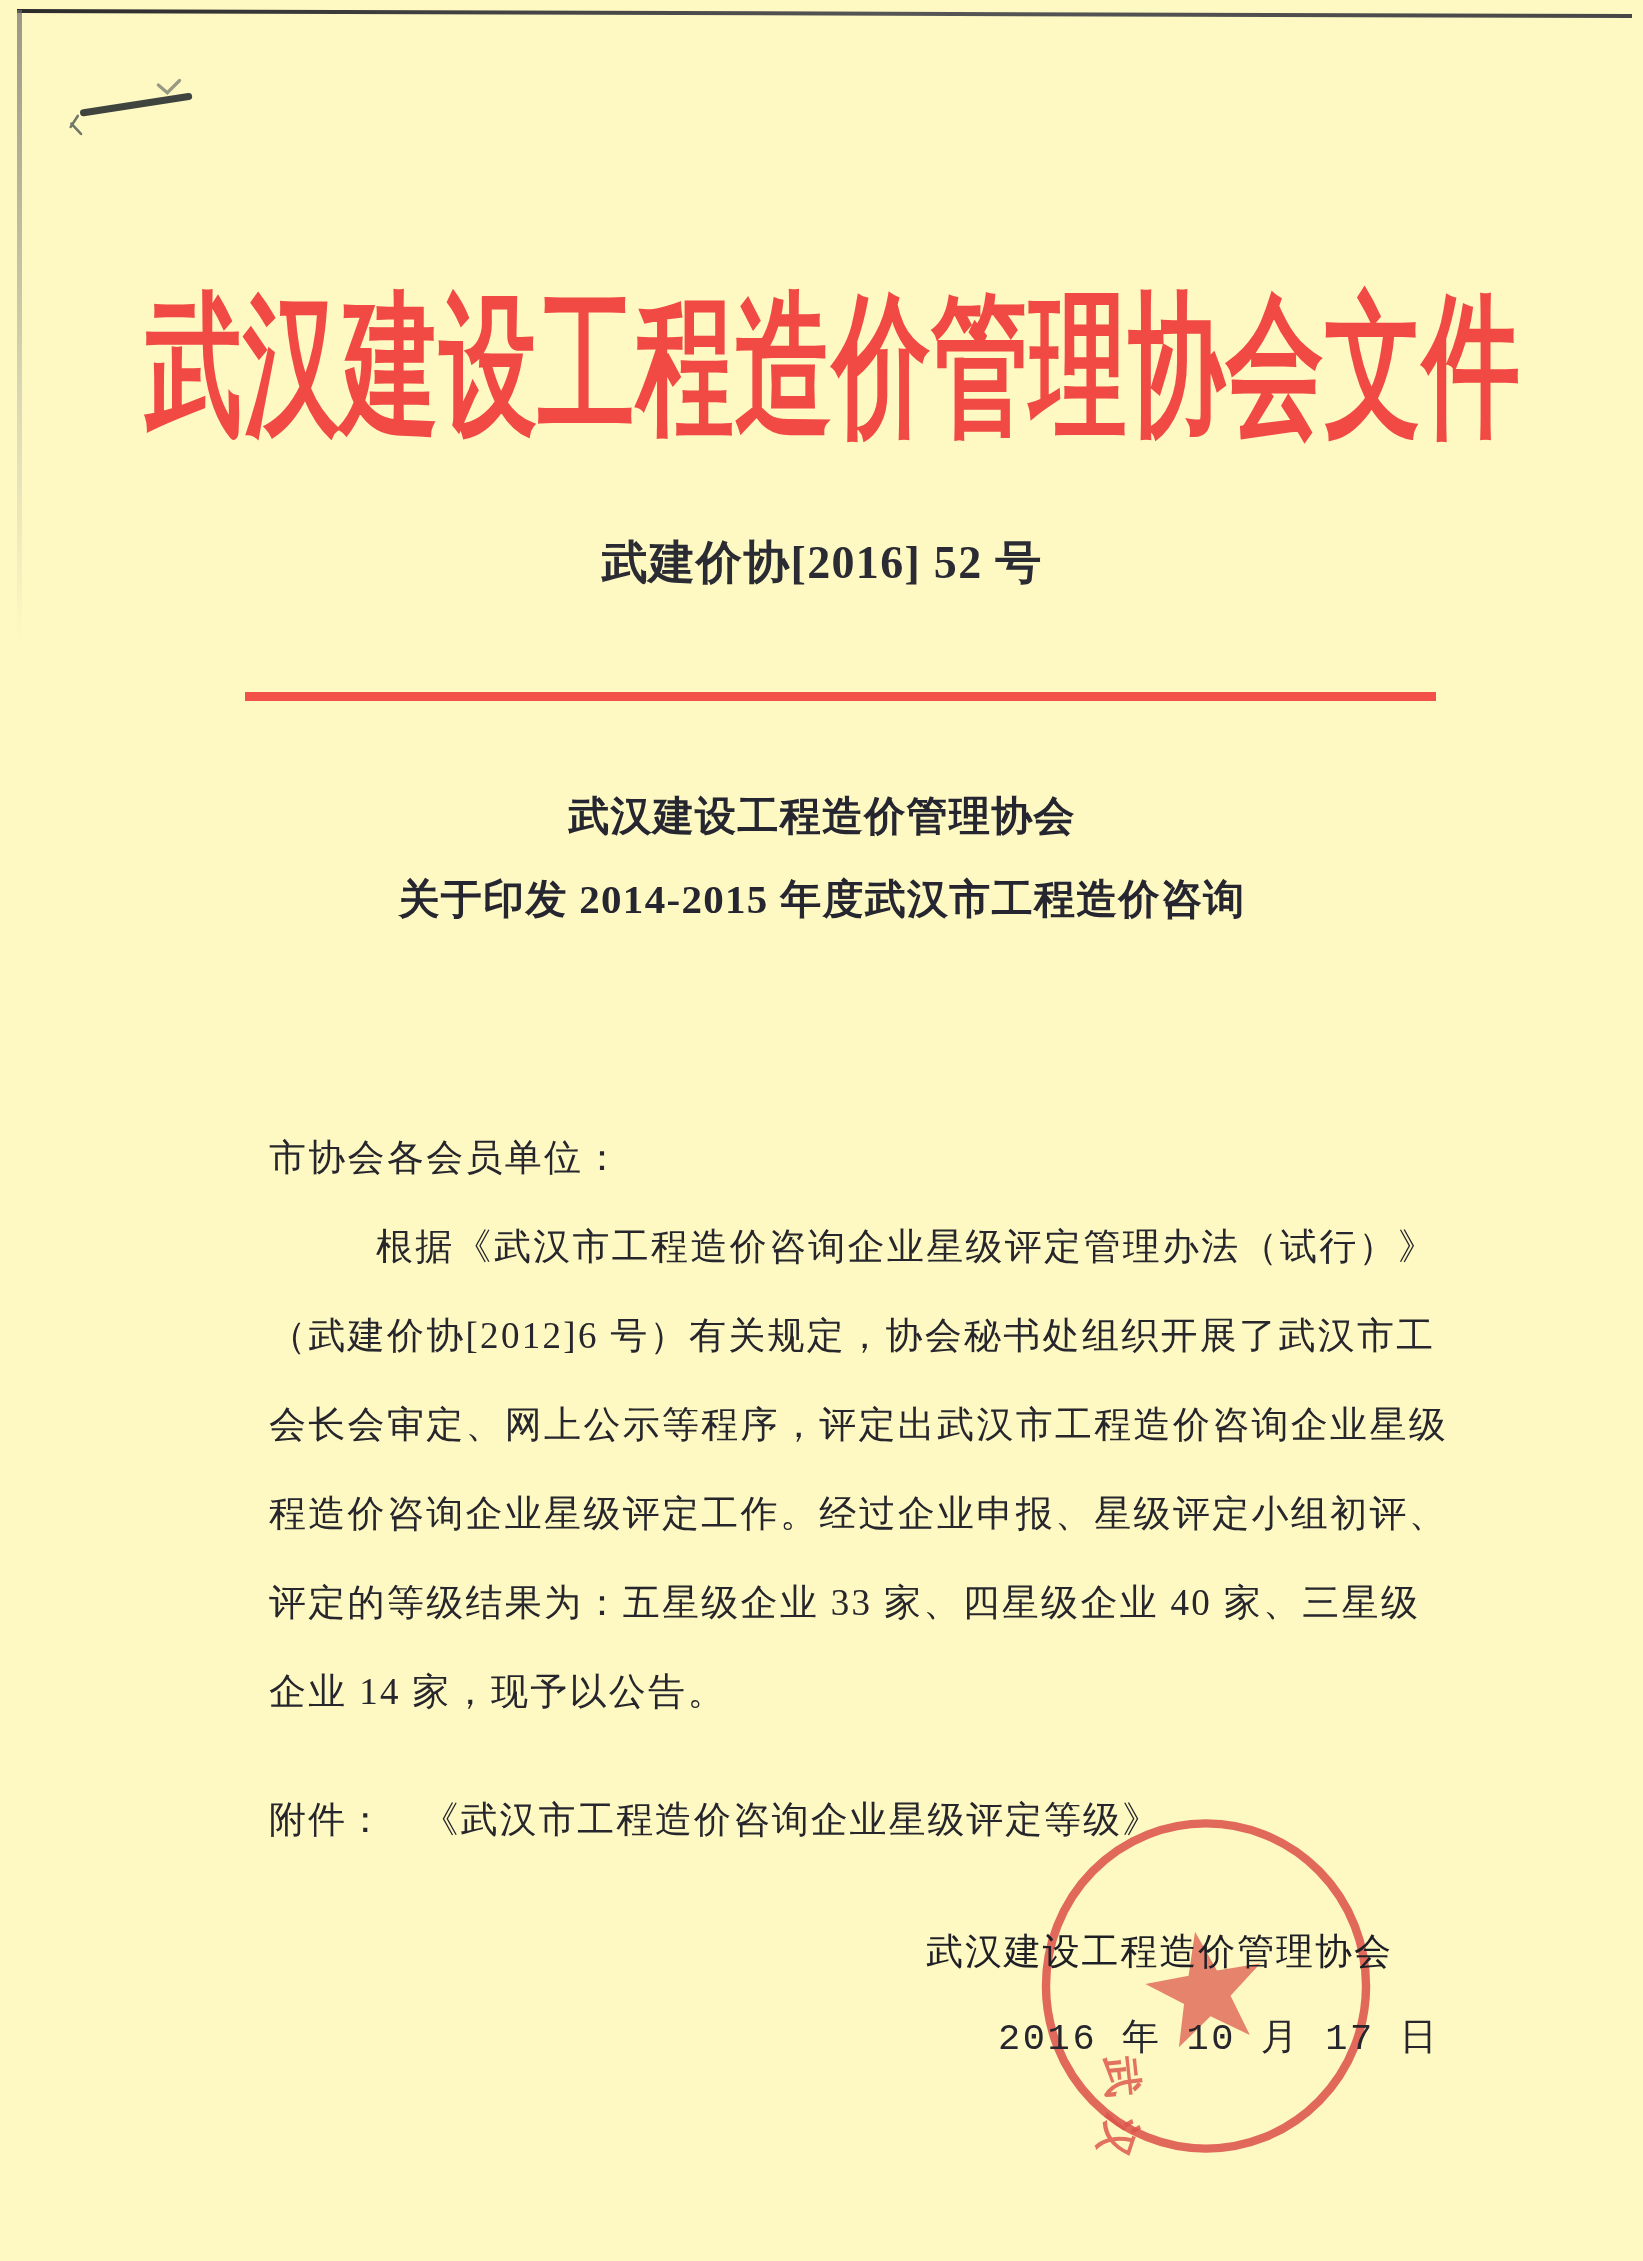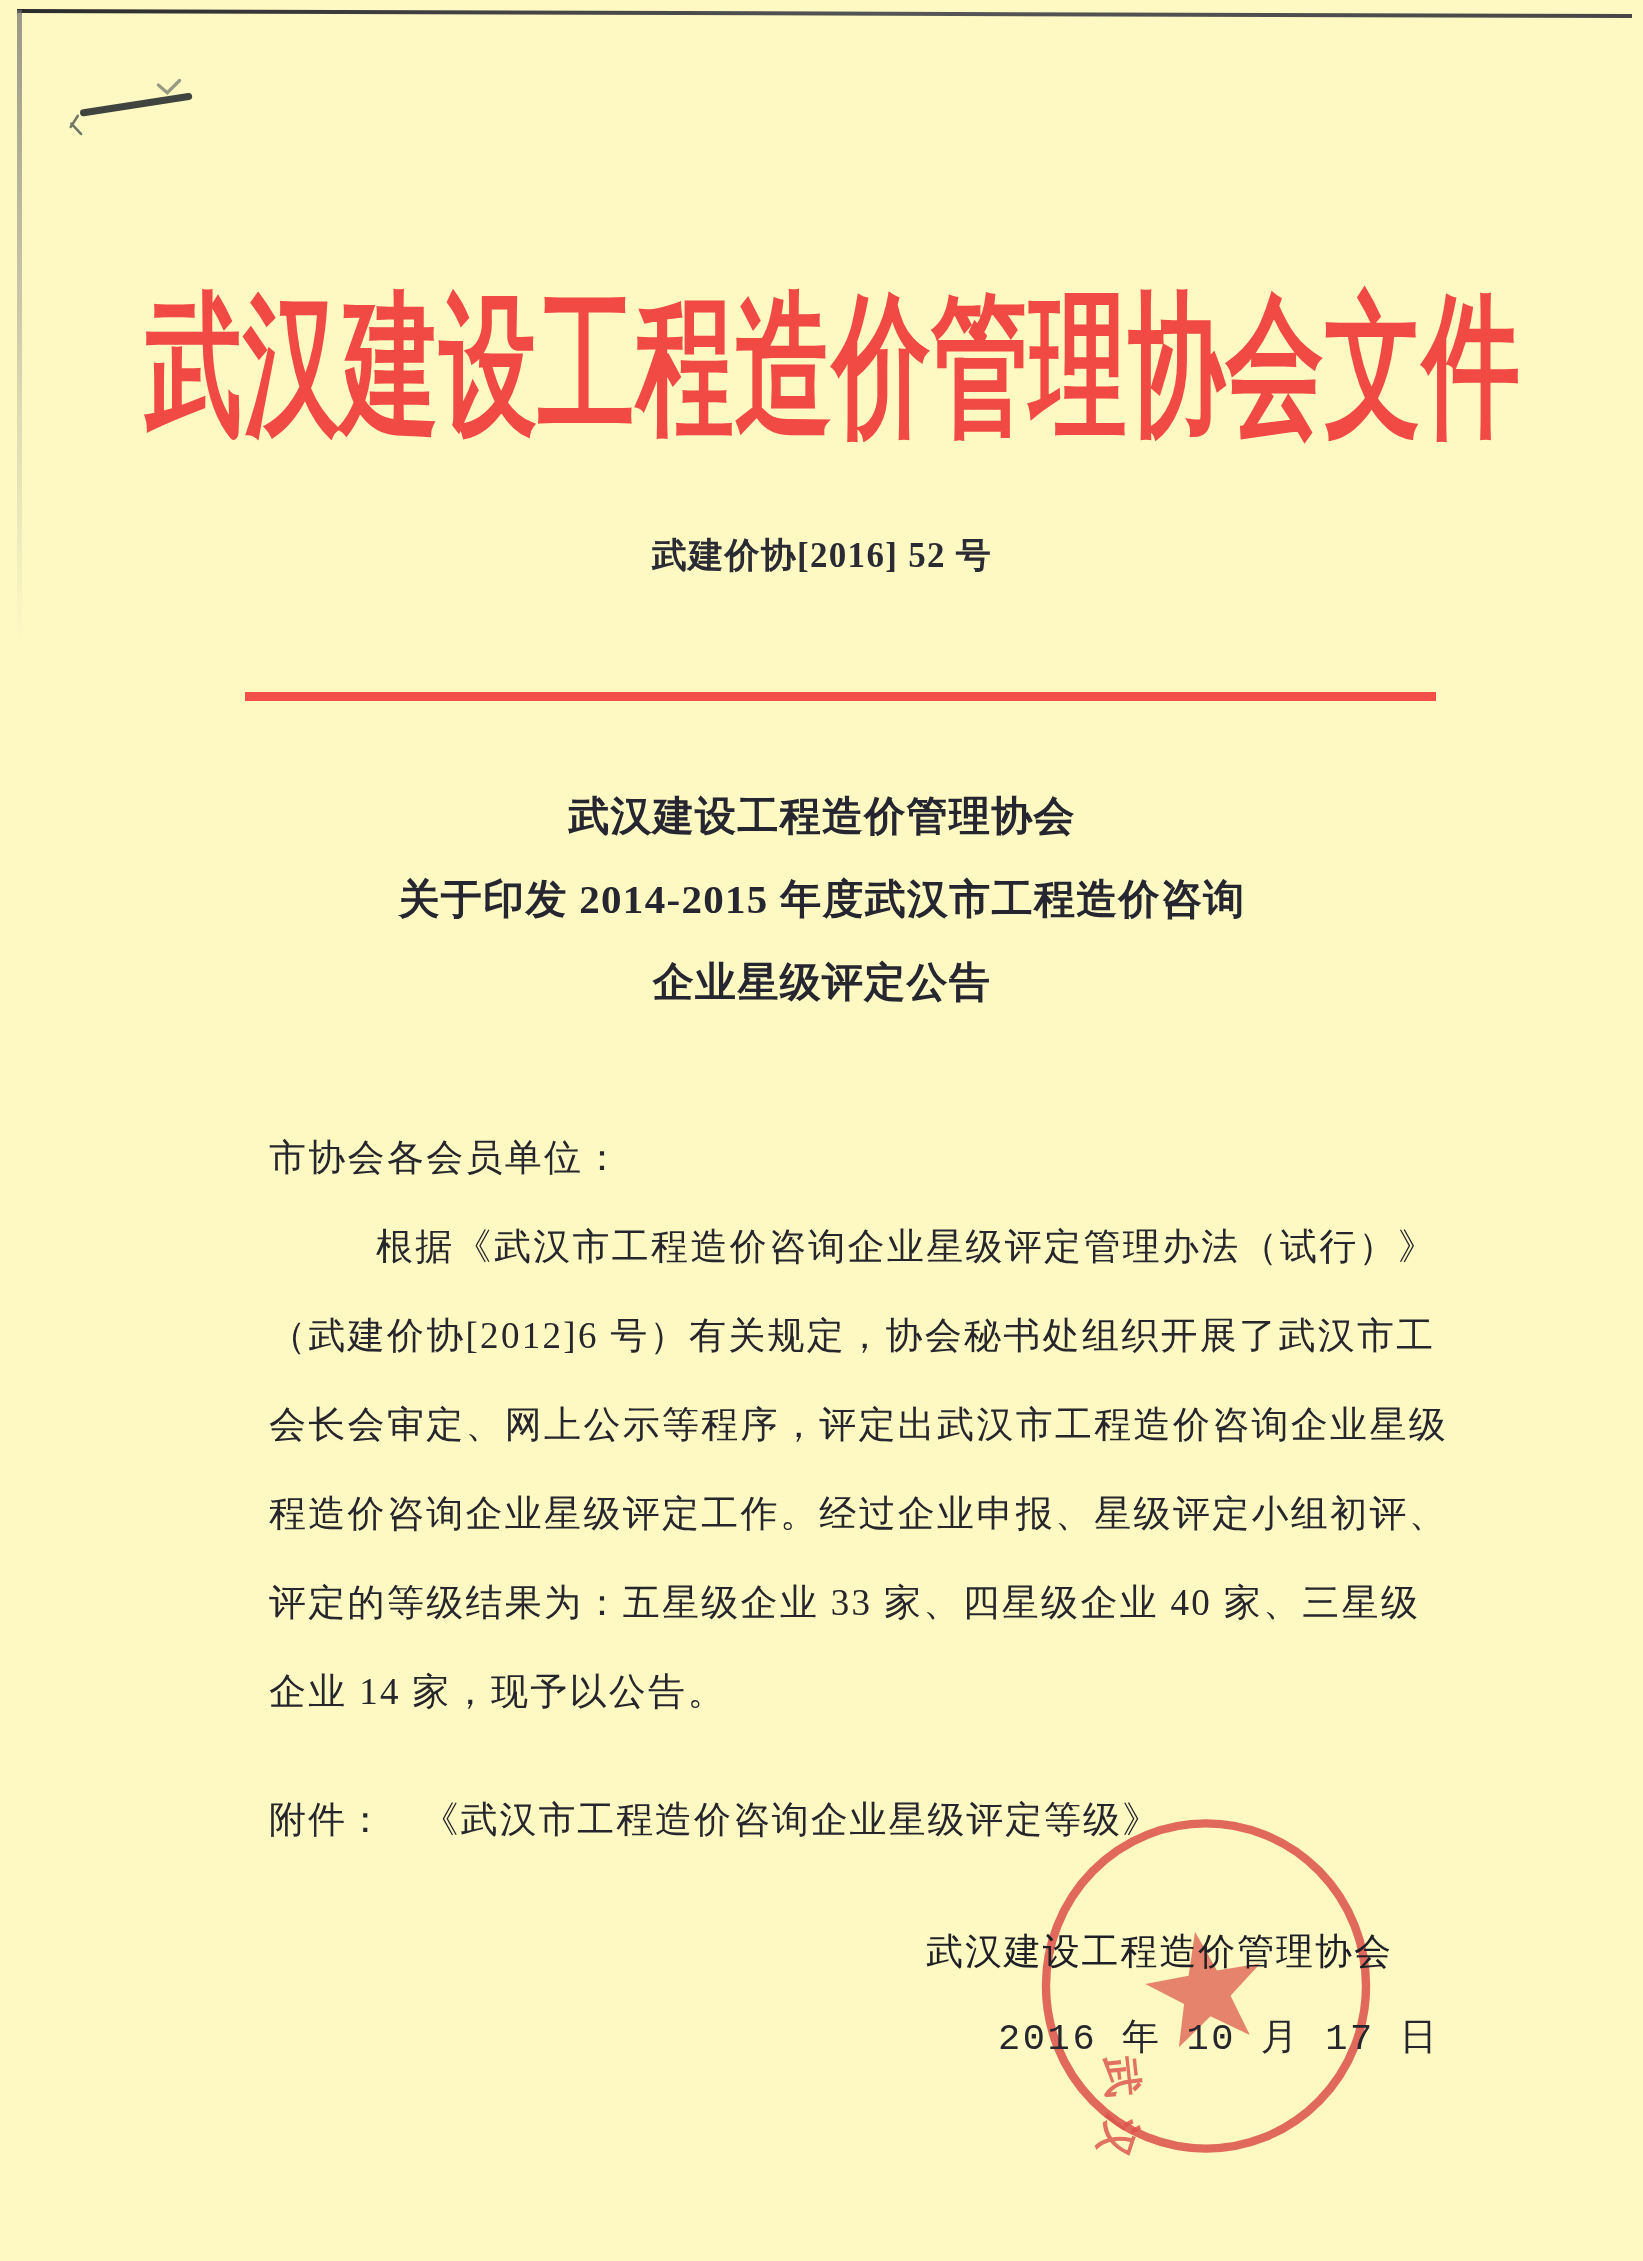--- a/index.html
+++ b/index.html
@@ -30,21 +30,21 @@
     display:inline-block;
     margin-left:22px;
     font-size:97px;font-weight:700;letter-spacing:1.3px;
     color:#f14a44;
     transform:scaleY(1.6);transform-origin:top center;
     line-height:1;white-space:nowrap;
   }
   
   .doc-number{
     position:absolute;top:532px;left:0;width:100%;text-align:center;
-    font-size:35px;font-weight:700;color:#2b2b33;letter-spacing:1.3px;
+    font-size:46px;font-weight:700;color:#2b2b33;letter-spacing:1.3px;
   }
   
   .red-rule{
     position:absolute;left:245px;top:692px;width:1191px;height:9px;
     background:#f3504a;
   }
   
   .doc-title{
     position:absolute;top:781px;left:0;width:100%;
     text-align:center;color:#262630;
@@ -101,21 +101,20 @@
     <span>武汉建设工程造价管理协会文件</span>
   </div>
 
   <div class="doc-number">武建价协[2016] 52 号</div>
 
   <div class="red-rule"></div>
 
   <div class="doc-title">
     <div class="t-line">武汉建设工程造价管理协会</div>
     <div class="t-line">关于印发 2014-2015 年度武汉市工程造价咨询</div>
-    <div class="t-line">企业星级评定公告</div>
   </div>
 
   <div class="body-block">
     <div class="b-line">市协会各会员单位：</div>
     <div class="b-line indent">根据《武汉市工程造价咨询企业星级评定管理办法（试行）》</div>
     <div class="b-line">（武建价协[2012]6 号）有关规定，协会秘书处组织开展了武汉市工</div>
     <div class="b-line">会长会审定、网上公示等程序，评定出武汉市工程造价咨询企业星级</div>
     <div class="b-line">程造价咨询企业星级评定工作。经过企业申报、星级评定小组初评、</div>
     <div class="b-line">评定的等级结果为：五星级企业 33 家、四星级企业 40 家、三星级</div>
     <div class="b-line">企业 14 家，现予以公告。</div>

